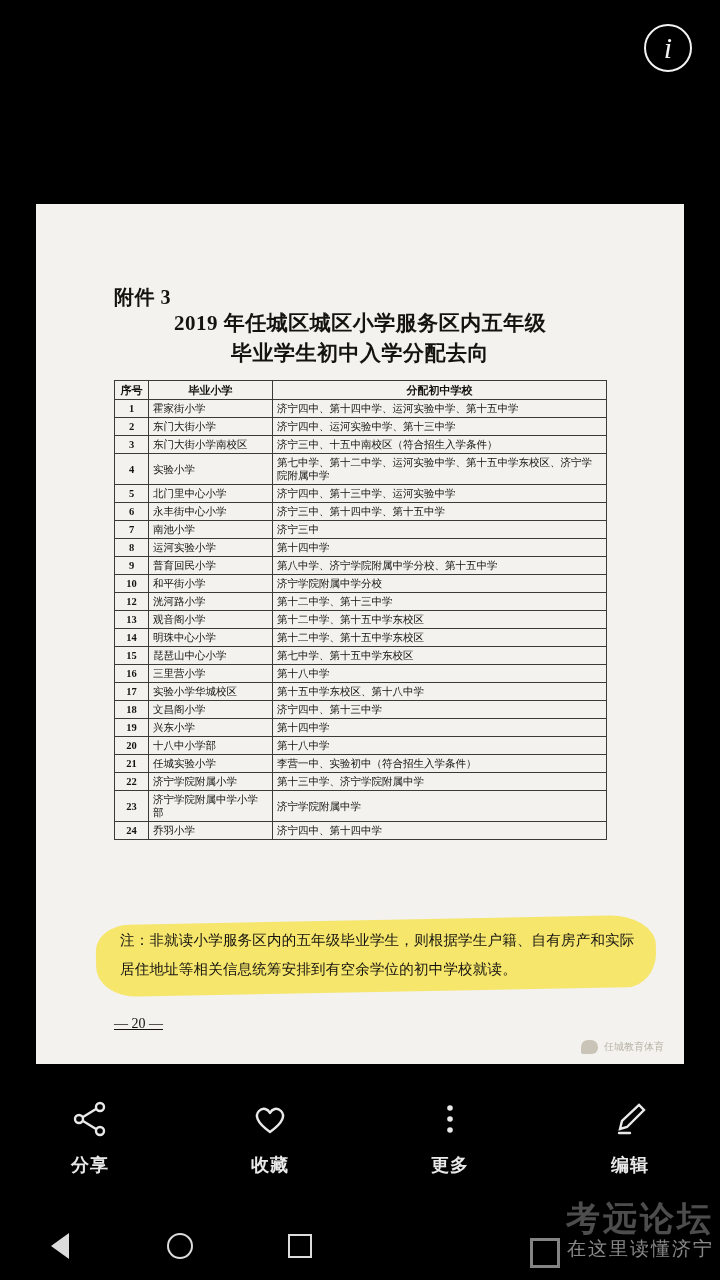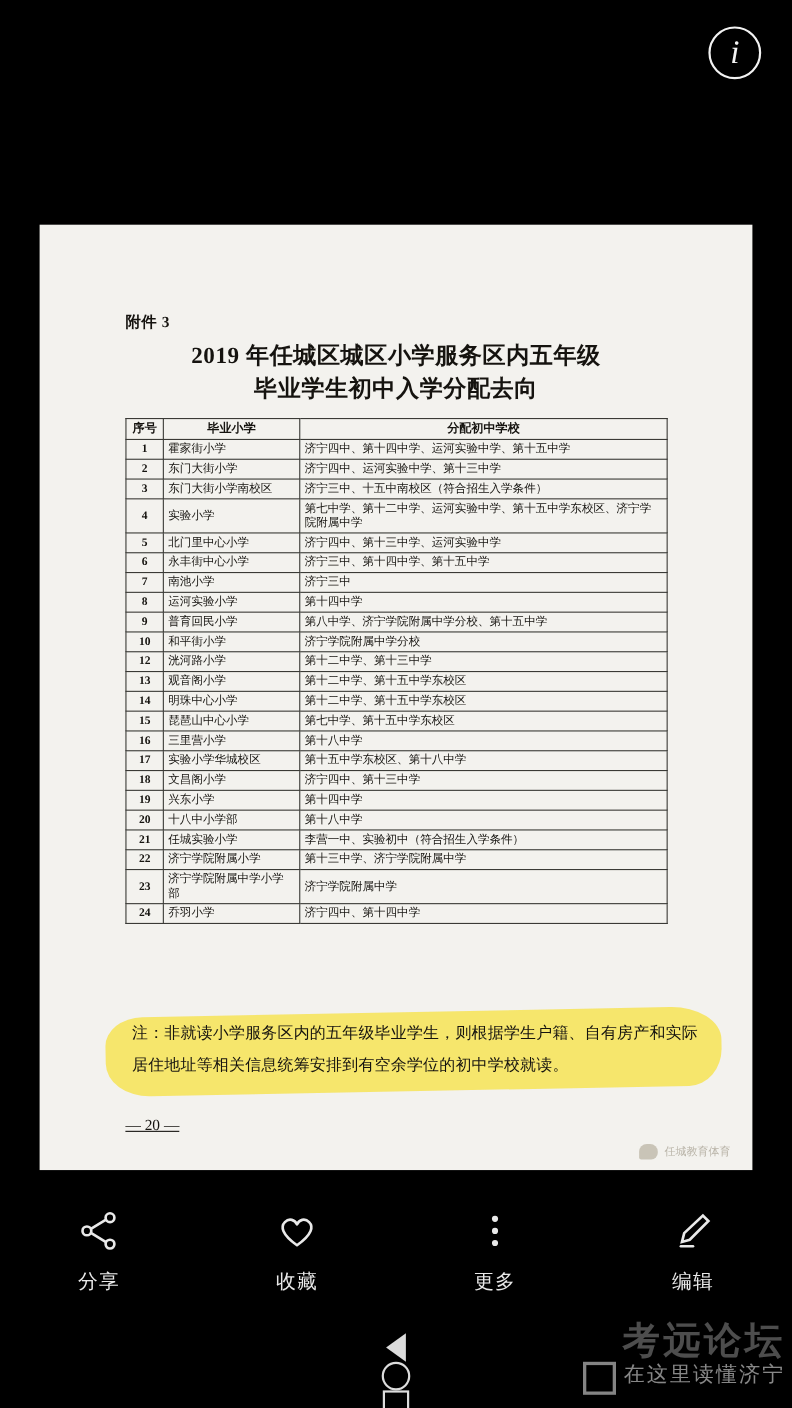--- a/index.html
+++ b/index.html
@@ -39,21 +39,21 @@
   }
   .page {
     position: absolute; top: 0; left: 36px;
     width: 648px; height: 860px;
     background: #f3f2ee;
     color: #15130f;
   }
   .attach-label {
     position: absolute; top: 80px; left: 78px;
     font-family: "Liberation Serif", serif;
-    font-size: 14px; font-weight: bold; letter-spacing: .5px;
+    font-size: 20px; font-weight: bold; letter-spacing: .5px;
   }
   .doc-title {
     position: absolute; top: 104px; left: 0; width: 648px;
     text-align: center;
     font-family: "Liberation Serif", serif;
     font-weight: bold;
     font-size: 21px;
     line-height: 30px;
     letter-spacing: .5px;
   }
@@ -130,30 +130,31 @@
   
   .actionbar {
     position: absolute; left: 0; bottom: 68px; width: 720px; height: 148px;
     background: #000;
     display: flex; align-items: center; justify-content: space-around;
   }
   .action {
     width: 120px;
     display: flex; flex-direction: column; align-items: center; gap: 14px;
     color: #e9e9e9;
+    font-weight: bold;
   }
   .action .label { font-size: 18px; letter-spacing: 1px; }
   .ico { width: 40px; height: 40px; display: block; }
   .ico svg { width: 40px; height: 40px; display: block; }
 
   
   .navbar {
     position: absolute; left: 0; bottom: 0; width: 720px; height: 68px;
     background: #000;
-    display: flex; align-items: center; justify-content: flex-start; flex-direction: column;
+    display: flex; align-items: center; justify-content: flex-start;
   }
   .nav-btn { width: 120px; height: 68px; display: flex; align-items: center; justify-content: center; }
   .tri {
     width: 0; height: 0;
     border-top: 13px solid transparent;
     border-bottom: 13px solid transparent;
     border-right: 18px solid #dcdcdc;
   }
   .circle {
     width: 26px; height: 26px; border-radius: 50%;

